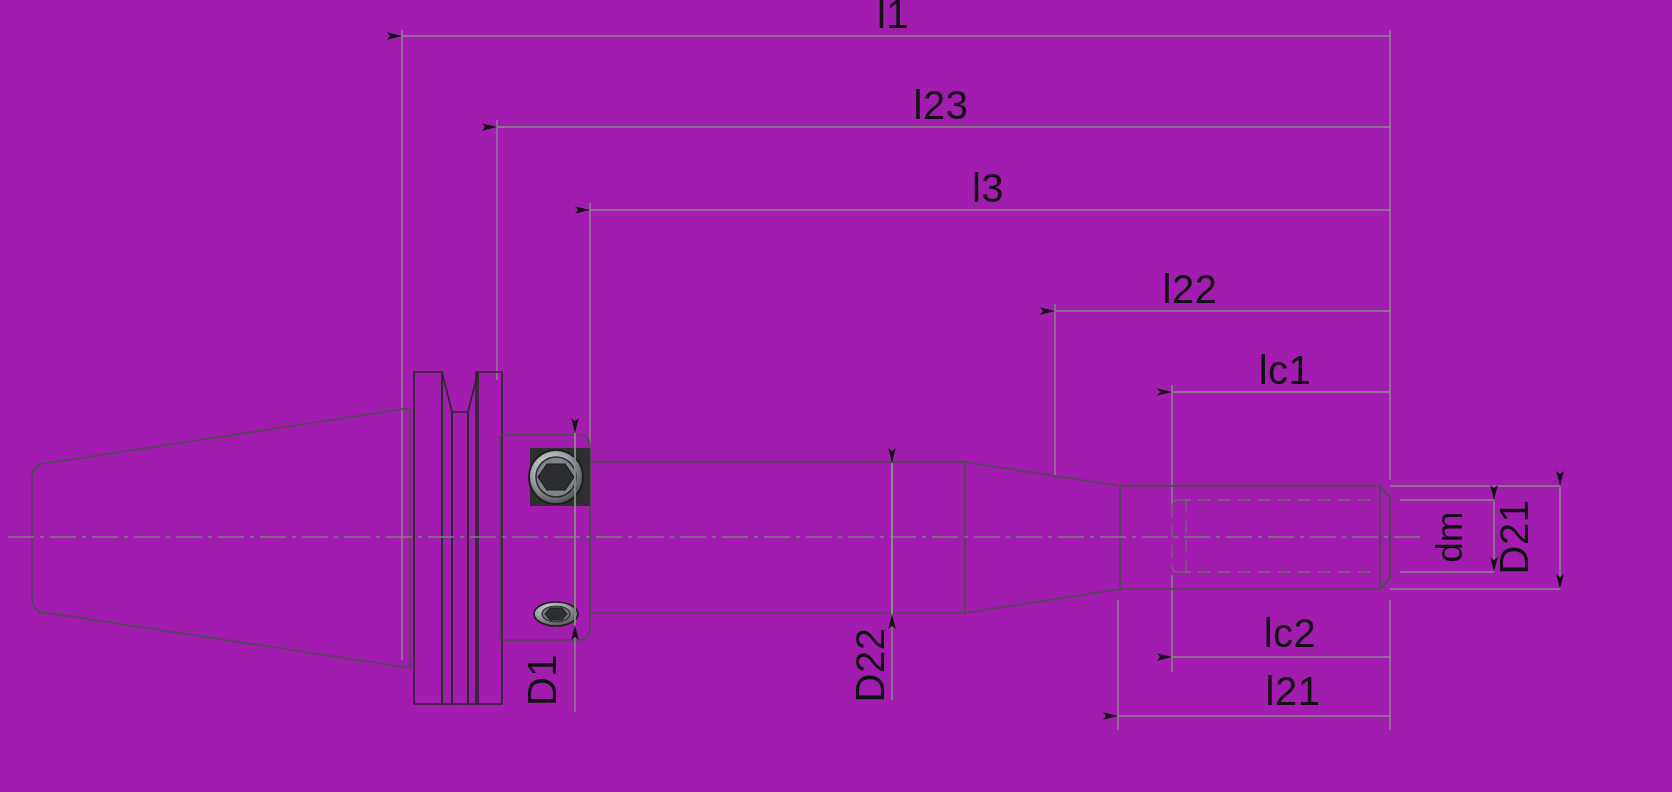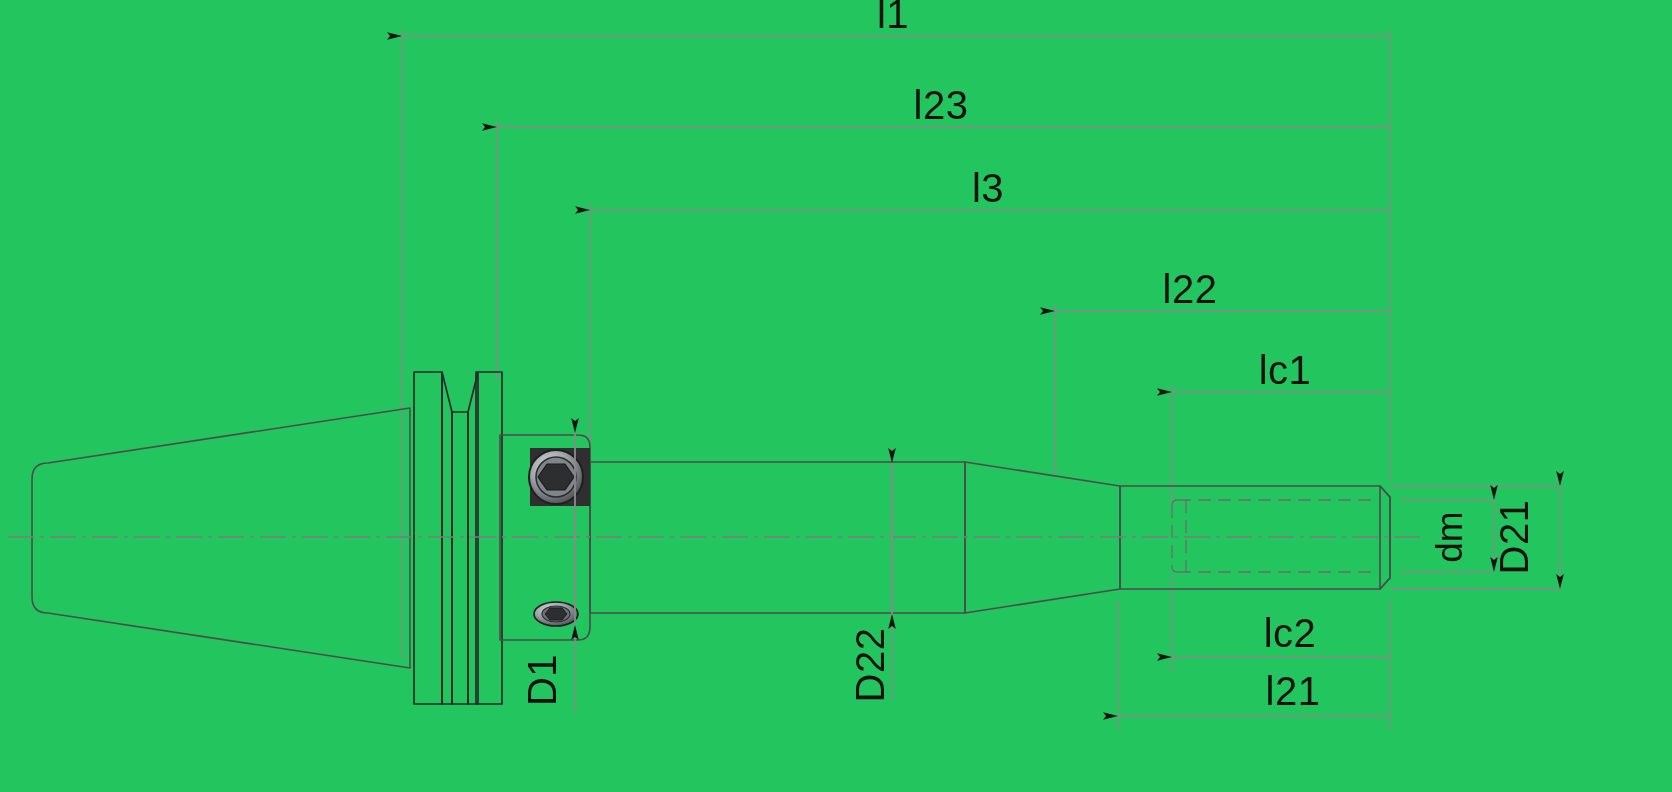--- a/index.html
+++ b/index.html
@@ -10,21 +10,21 @@
   body {
     width: 1672px;
     height: 792px;
     font-family: "Liberation Sans", sans-serif;
     overflow: hidden;
   }
   #drawing-root {
     position: relative;
     width: 1672px;
     height: 792px;
-    background: #22c55e;
+    background: #a21caf;
   }
   svg#tech-drawing {
     display: block;
     width: 1672px;
     height: 792px;
   }
   .dim-line, .ext-line {
     stroke: #8a8a8a;
     stroke-width: 1.4;
     fill: none;

